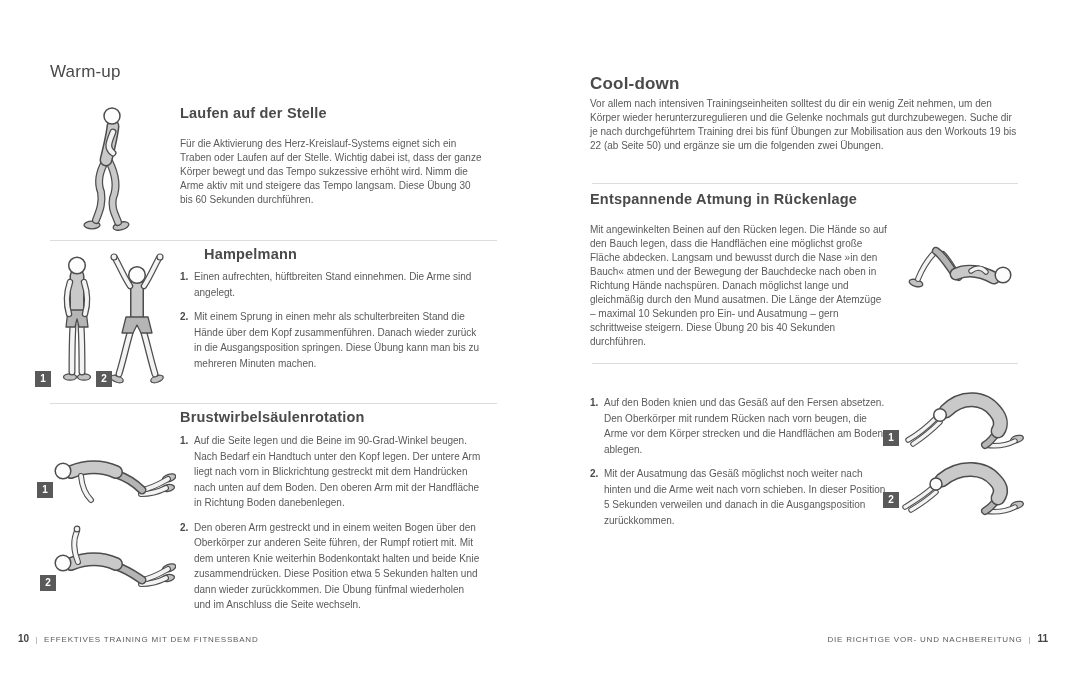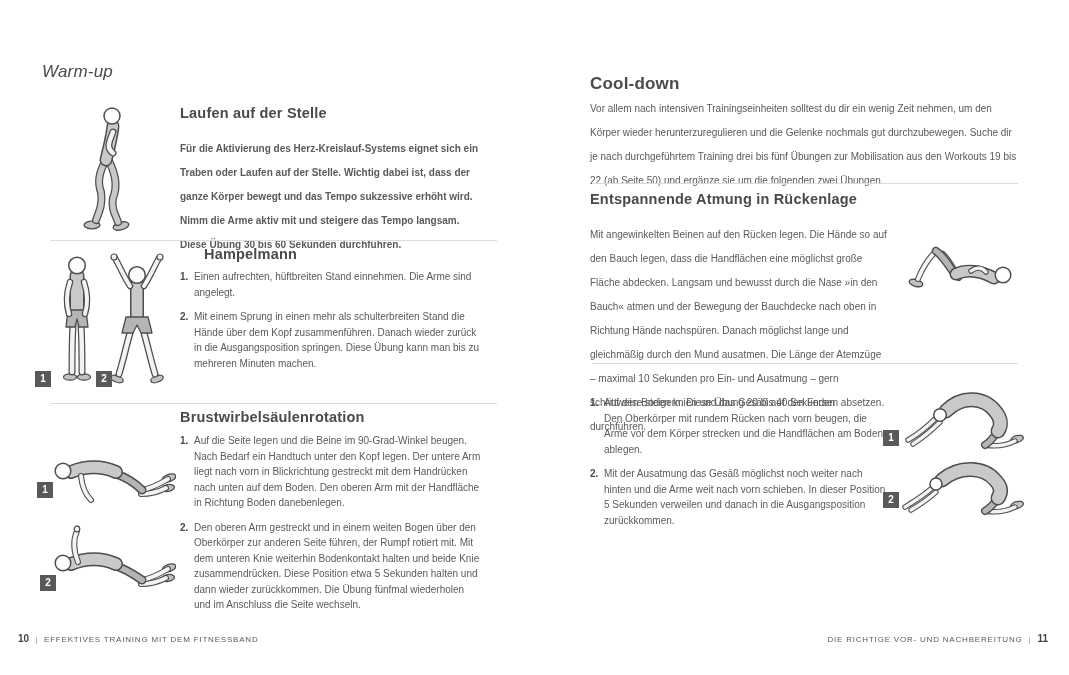--- a/index.html
+++ b/index.html
@@ -8,21 +8,21 @@
     font-family:"Liberation Sans", sans-serif;color:#555;overflow:hidden;
   }
   .abs{position:absolute;}
   h1.page-title{
     margin:0;font-size:17px;font-weight:400;color:#4a4a4a;letter-spacing:.2px;
   }
   h2.sec-head{
     margin:0;font-size:14.5px;font-weight:700;color:#4a4a4a;letter-spacing:.2px;
   }
   p.body-text{
-    margin:0;font-size:10px;line-height:24px;color:#5a5a5a;
+    margin:0;font-size:10px;line-height:14px;color:#5a5a5a;
   }
   .steps{font-size:10px;line-height:15.5px;color:#5a5a5a;}
   .step{display:flex;margin-bottom:9px;}
   .step .n{font-weight:700;color:#4a4a4a;min-width:14px;flex:0 0 14px;}
   .step .t{flex:1;}
   .rule{height:1px;background:#dcdcdc;}
   .badge{
     width:16px;height:16px;background:#595959;color:#fff;
     font-size:10px;font-weight:700;text-align:center;line-height:16px;
     display:block;
@@ -34,21 +34,21 @@
   .fig circle.head{fill:#fdfdfd;stroke:#4d4d4d;stroke-width:1.5;}
   .fig circle.hand{fill:#f3f3f3;stroke:#4d4d4d;stroke-width:1.2;}
   .fig ellipse.foot{fill:#c2c2c2;stroke:#4d4d4d;stroke-width:1.3;}
   .fig path.shorts{fill:#b5b5b5;stroke:#4d4d4d;stroke-width:1.3;stroke-linejoin:round;}
 </style>
 </head>
 <body>
 
 <div class="spread">
 
-  <h1 class="page-title abs" style="left:42px;top:62px;font-style:italic;">Warm-up</h1>
+  <h1 class="page-title abs" style="left:50px;top:62px;">Warm-up</h1>
 
   <figure class="fig abs" style="left:72px;top:103px;width:92px;height:128px;margin:0;">
     <svg width="92" height="128" viewBox="0 0 92 128">
       <defs>
         <path id="jt" d="M41,23 C40,33 37,45 34,57"></path>
         <path id="ja" d="M41,29 C37,39 34,45 41,50"></path>
         <path id="jlf" d="M34,57 C27,69 25,79 29,89 C31,101 27,109 24,117"></path>
         <path id="jlb" d="M37,58 C43,70 46,83 41,95 C39,105 43,111 46,119"></path>
       </defs>
       <ellipse class="foot" cx="20" cy="122" rx="8" ry="3.8"></ellipse>
@@ -58,21 +58,21 @@
       <use href="#jlf" stroke="#4d4d4d" stroke-width="8"></use>
         <use href="#jlf" stroke="#c9c9c9" stroke-width="5.5"></use>
       <use href="#jt" stroke="#4d4d4d" stroke-width="13"></use>
         <use href="#jt" stroke="#c9c9c9" stroke-width="10"></use>
       <use href="#ja" stroke="#4d4d4d" stroke-width="7"></use>
         <use href="#ja" stroke="#f3f3f3" stroke-width="4.5"></use>
       <circle class="head" cx="40" cy="13" r="8"></circle>
     </svg>
   </figure>
   <h2 class="sec-head abs" style="left:180px;top:105px;">Laufen auf der Stelle</h2>
-  <p class="body-text abs" style="left:180px;top:137px;width:302px;font-weight:bold;">Für die Aktivierung des Herz-Kreislauf-Systems eignet sich ein Traben oder Laufen auf der Stelle. Wichtig dabei ist, dass der ganze Körper bewegt und das Tempo sukzessive erhöht wird. Nimm die Arme aktiv mit und steigere das Tempo langsam. Diese Übung 30 bis 60 Sekunden durchführen.</p>
+  <p class="body-text abs" style="left:180px;top:137px;width:302px;">Für die Aktivierung des Herz-Kreislauf-Systems eignet sich ein Traben oder Laufen auf der Stelle. Wichtig dabei ist, dass der ganze Körper bewegt und das Tempo sukzessive erhöht wird. Nimm die Arme aktiv mit und steigere das Tempo langsam. Diese Übung 30 bis 60 Sekunden durchführen.</p>
 
   <div class="rule abs" style="left:50px;top:240px;width:447px;"></div>
 
   <figure class="fig abs" style="left:46px;top:253px;width:62px;height:140px;margin:0;">
     <svg width="62" height="140" viewBox="0 0 62 140">
       <defs>
         <path id="st" d="M31,23 C31,35 31,47 31,57"></path>
         <path id="sal" d="M24,29 C20,41 20,51 23,61"></path>
         <path id="sar" d="M38,29 C42,41 42,51 39,61"></path>
         <path id="sll" d="M27,72 C26,88 26,104 26,119"></path>

